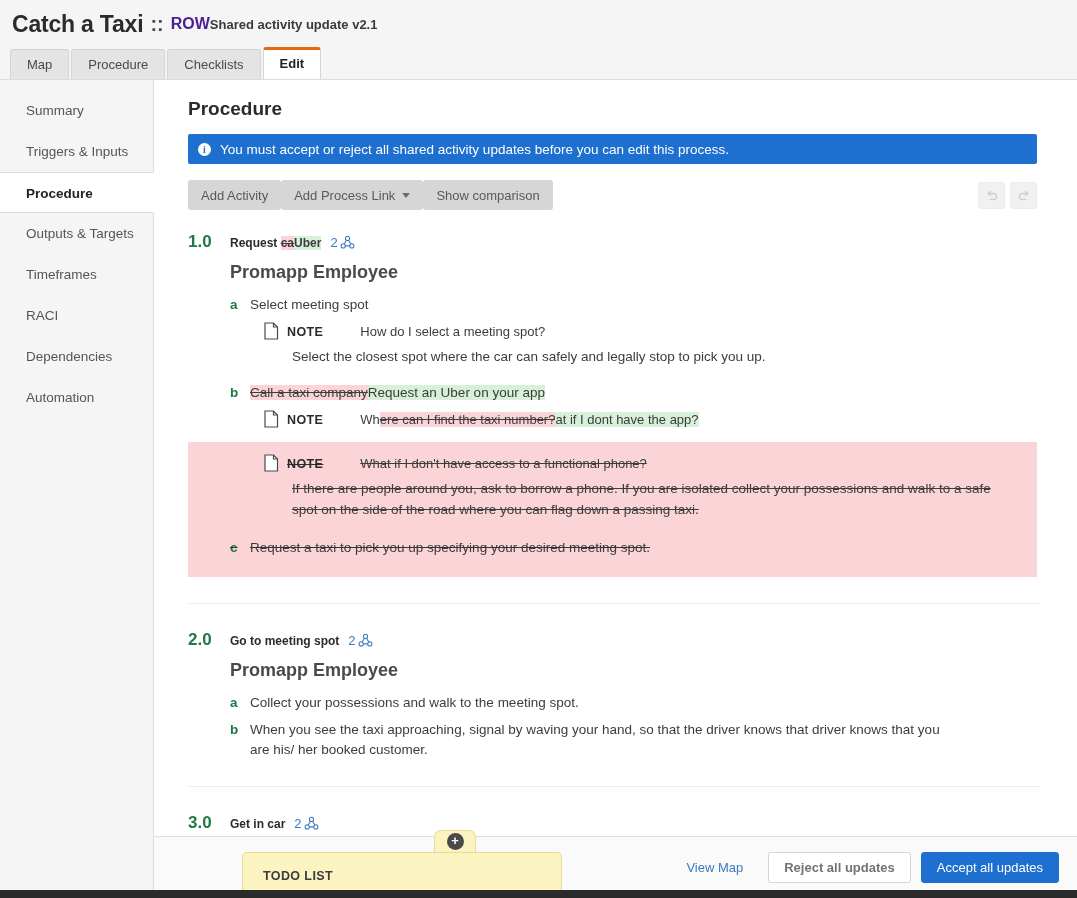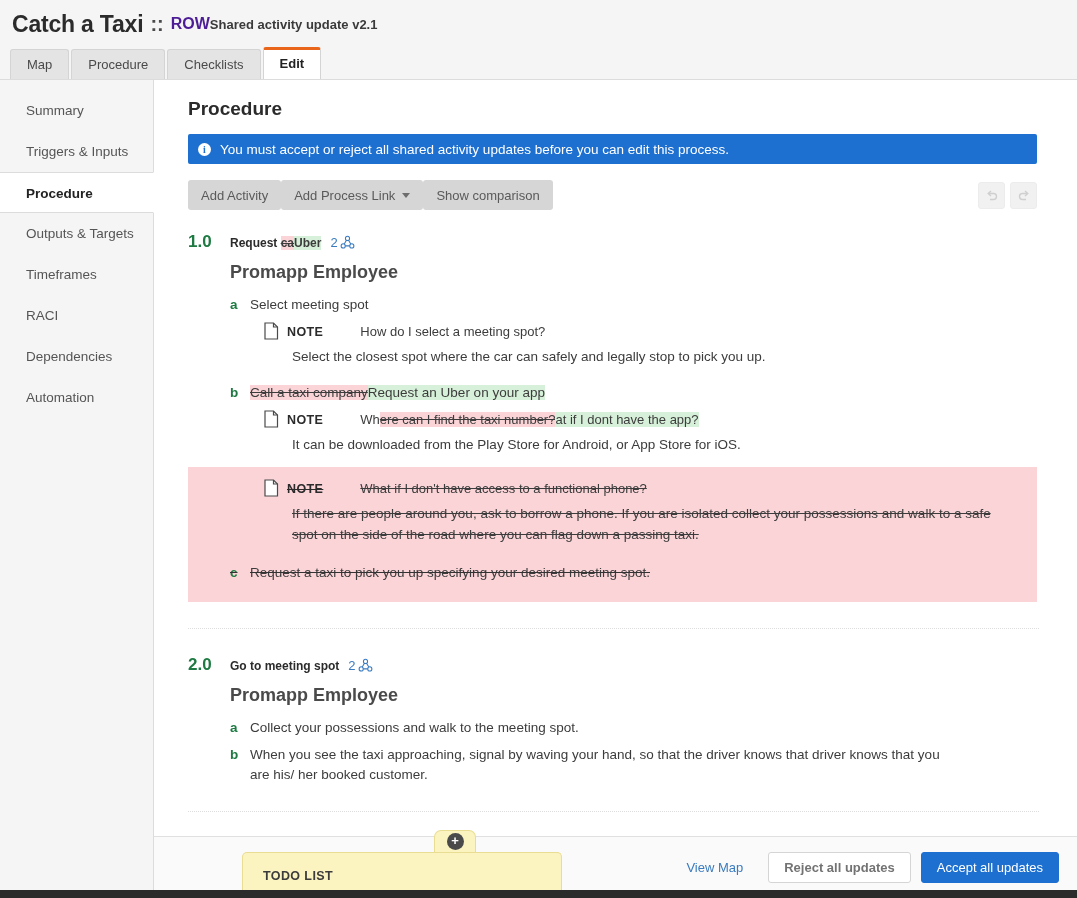--- a/index.html
+++ b/index.html
@@ -431,21 +431,20 @@
           <span class="step-text"><span class="del">Call a taxi company</span><span class="ins">Request an Uber on your app</span></span>
         </div>
         <div class="note-row">
           <svg width="15" height="18" viewBox="0 0 15 18">
             <path d="M1 1 H9.5 L13.5 5 V17 H1 Z" fill="#fff" stroke="#4a4a4a" stroke-width="1.2"></path>
             <path d="M9.5 1 V5 H13.5" fill="none" stroke="#4a4a4a" stroke-width="1.2"></path>
           </svg>
           <span class="note-label">NOTE</span>
           <span class="note-q"><span>Wh</span><span class="del">ere can I find the taxi number?</span><span class="ins">at if I dont have the app?</span></span>
         </div>
-        <div class="note-body">It can be downloaded from the Play Store for Android, or App Store for iOS.</div>
 
         <div class="deleted-block">
           <div class="note-row">
             <svg width="15" height="18" viewBox="0 0 15 18">
               <path d="M1 1 H9.5 L13.5 5 V17 H1 Z" fill="#fff" stroke="#4a4a4a" stroke-width="1.2"></path>
               <path d="M9.5 1 V5 H13.5" fill="none" stroke="#4a4a4a" stroke-width="1.2"></path>
             </svg>
             <span class="note-label struck">NOTE</span>
             <span class="note-q struck">What if I don't have access to a functional phone?</span>
           </div>

